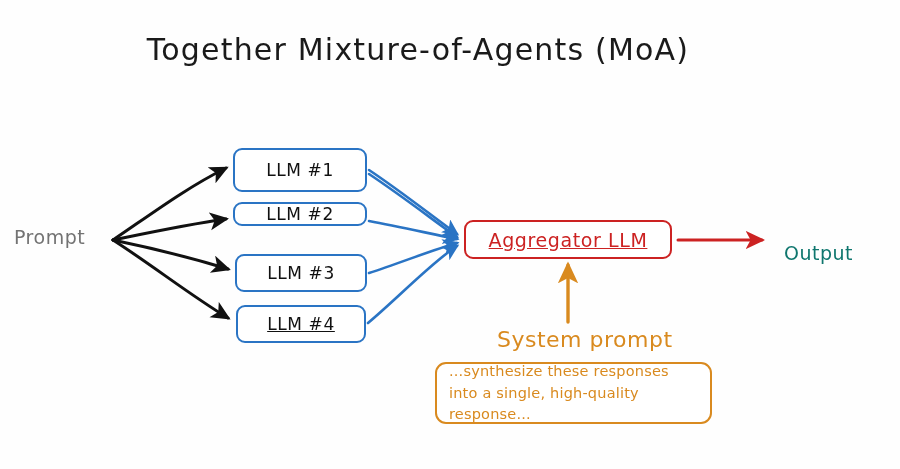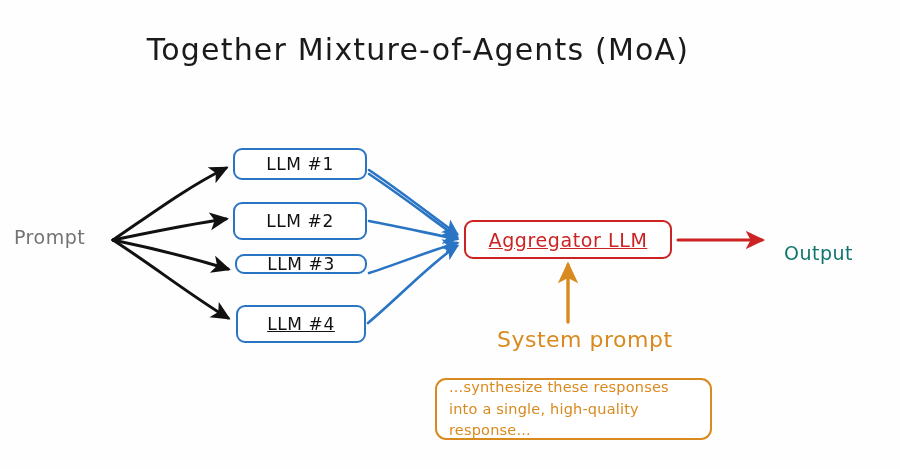--- a/index.html
+++ b/index.html
@@ -59,23 +59,23 @@
     border: 2.2px solid #2a74c4;
     border-radius: 9px;
     background: #ffffff;
     display: flex;
     align-items: center;
     justify-content: center;
     font-size: 17px;
     color: #111111;
     letter-spacing: 0.6px;
   }
-  #llm-box-1 { left: 233px; top: 148px; width: 134px; height: 32px; }
-  #llm-box-2 { left: 233px; top: 202px; width: 134px; height: 38px; }
-  #llm-box-3 { left: 235px; top: 254px; width: 132px; height: 20px; }
+  #llm-box-1 { left: 233px; top: 148px; width: 134px; height: 44px; }
+  #llm-box-2 { left: 233px; top: 202px; width: 134px; height: 24px; }
+  #llm-box-3 { left: 235px; top: 254px; width: 132px; height: 38px; }
   #llm-box-4 { left: 236px; top: 305px; width: 130px; height: 38px; text-decoration: underline; }
 
   #aggregator-box {
     position: absolute;
     left: 464px;
     top: 220px;
     width: 208px;
     height: 39px;
     box-sizing: border-box;
     border: 2.2px solid #cc2222;
@@ -91,21 +91,21 @@
   }
   #system-prompt-label {
     left: 497px;
     top: 327px;
     font-size: 22px;
     color: #d98a1f;
   }
   #system-prompt-box {
     position: absolute;
     left: 435px;
-    top: 378px;
+    top: 362px;
     width: 277px;
     height: 62px;
     box-sizing: border-box;
     border: 2.2px solid #d98a1f;
     border-radius: 11px;
     background: #ffffff;
     display: flex;
     align-items: center;
     padding: 0 12px;
   }

